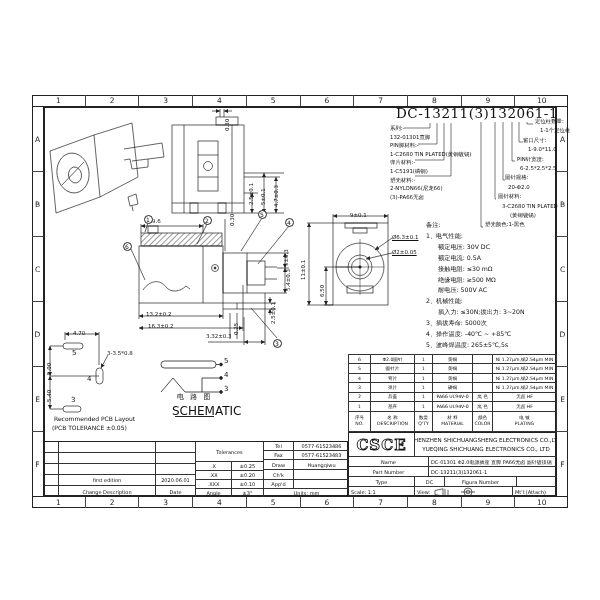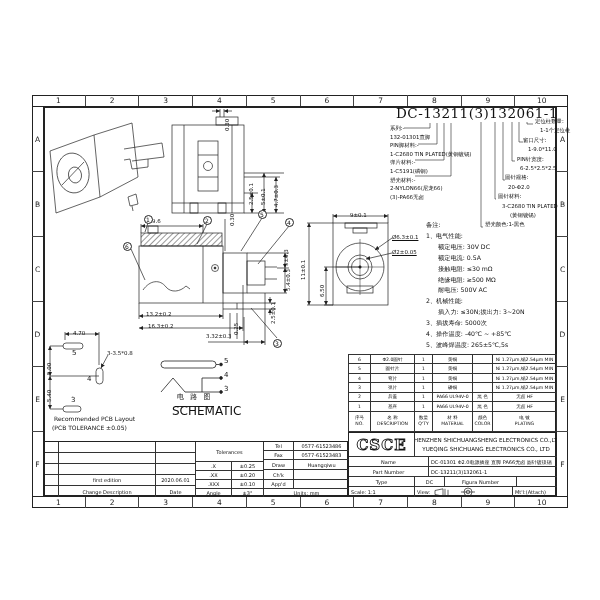--- a/index.html
+++ b/index.html
@@ -34,21 +34,21 @@
   #parts .hd div{line-height:1.3;}
   
   .blk{position:absolute;border:0.9px solid #222;}
   .cell{position:absolute;border-right:0.8px solid #333;border-bottom:0.8px solid #333;
         font-size:5px;display:flex;align-items:center;justify-content:center;overflow:hidden;white-space:nowrap;}
   .cell.left{justify-content:flex-start;padding-left:2px;}
   .nb{border-bottom:none;} .nr{border-right:none;}
   #logo{font-family:"DejaVu Serif","Liberation Serif",serif;font-weight:bold;font-size:15px;
         letter-spacing:1px;-webkit-text-stroke:0.9px #111;color:#fff;}
   svg{display:block;}
-  .schem-cn{border-bottom:0.9px solid #222;padding:0 2px 4px 2px;letter-spacing:2px;}
+  .schem-cn{border-bottom:0.9px solid #222;padding:0 2px 14px 2px;letter-spacing:2px;}
 </style>
 </head>
 <body>
 
 <div id="frame"></div>
 
 <div class="band" style="left:32px;top:95px;width:536px;height:12px;border-bottom:0.9px solid #222;">
   <div class="gc">1</div>
   <div class="gc">2</div>
   <div class="gc">3</div>

